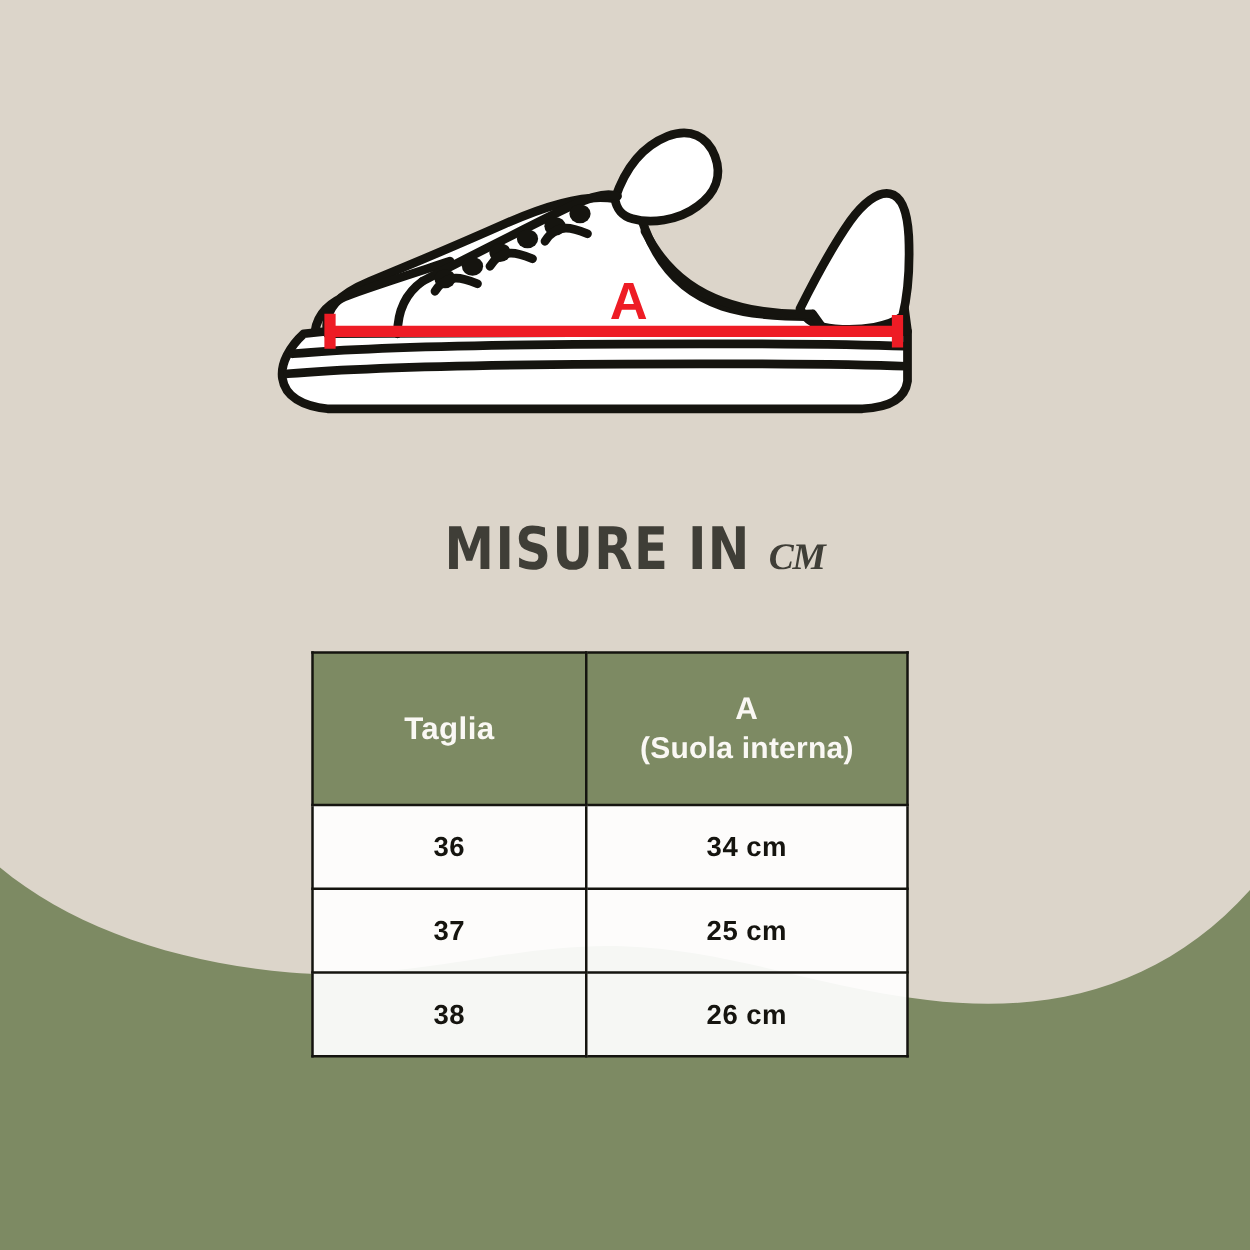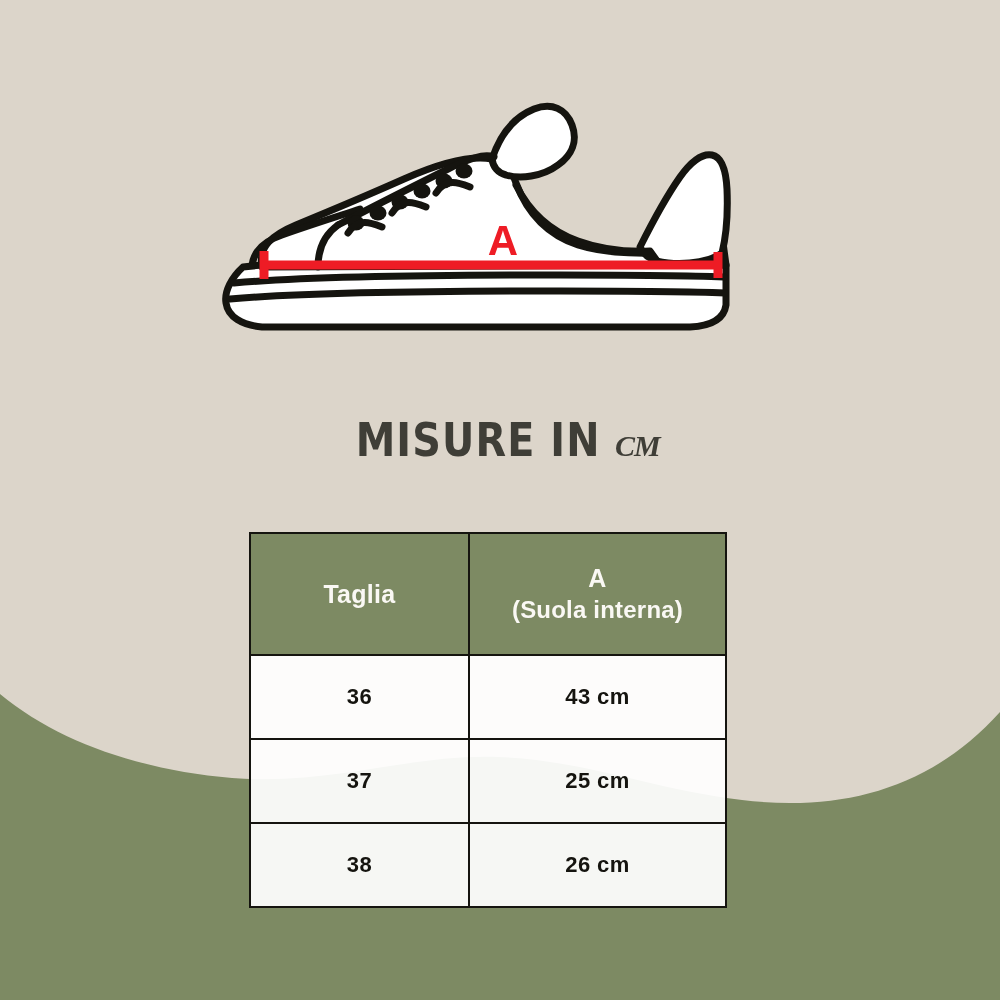--- a/index.html
+++ b/index.html
@@ -73,21 +73,21 @@
     color: #3F3E37;
     letter-spacing: -1px;
     position: relative;
     top: 2px;
   }
 
   
   #size-table-wrap {
     position: absolute;
     left: 249px;
-    top: 532px;
+    top: 521px;
     width: 478px;
     height: 324px;
   }
   table#size-table {
     width: 100%;
     height: 100%;
     border-collapse: collapse;
     table-layout: fixed;
   }
   #size-table th,
@@ -116,21 +116,21 @@
     display: block;
     font-size: 24px;
     font-weight: bold;
     letter-spacing: 0.2px;
     margin-top: 3px;
   }
   .th-stack { display: inline-block; text-align: center; }
 
   #size-table tbody td {
     background: rgba(255,255,255,0.93);
-    height: 84px;
+    height: 67px;
     font-size: 22px;
     font-weight: bold;
     color: #15140F;
     letter-spacing: 0.4px;
   }
 </style>
 </head>
 <body>
 
 <svg id="bg-layer" viewBox="0 0 1000 1000" preserveAspectRatio="none">
@@ -245,21 +245,21 @@
             <span class="th-stack">
               <span class="th-label">A</span>
               <span class="th-sub">(Suola interna)</span>
             </span>
           </th>
         </tr>
       </thead>
       <tbody>
         <tr>
           <td>36</td>
-          <td>43 cm</td>
+          <td>34 cm</td>
         </tr>
         <tr>
           <td>37</td>
           <td>25 cm</td>
         </tr>
         <tr>
           <td>38</td>
           <td>26 cm</td>
         </tr>
       </tbody>

